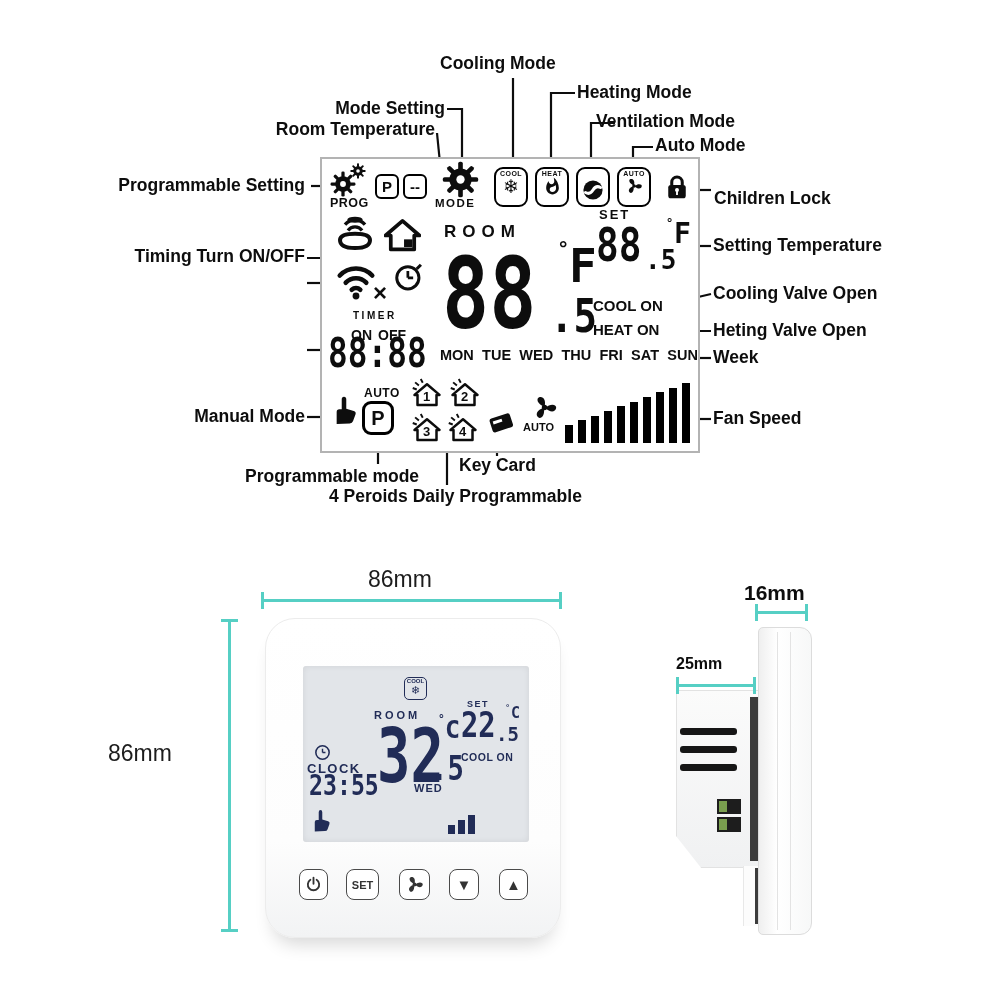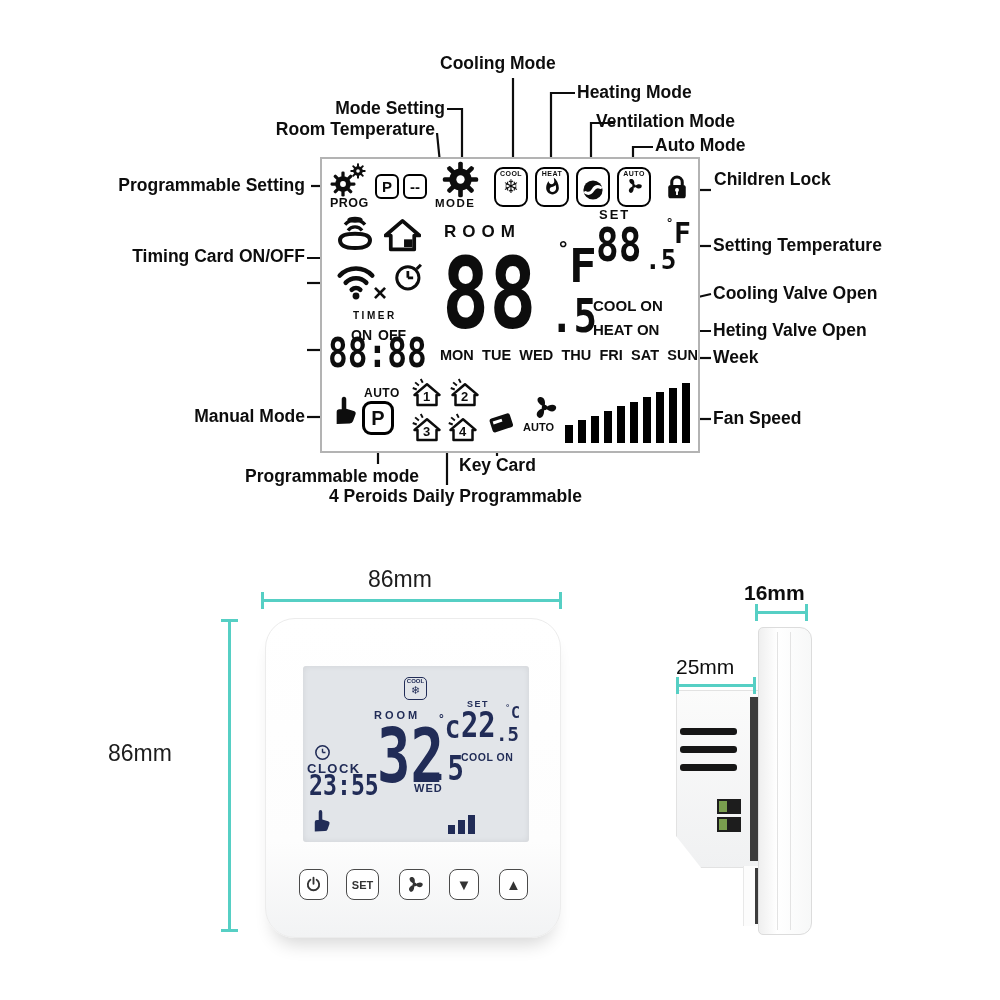--- a/index.html
+++ b/index.html
@@ -140,23 +140,23 @@
     </g>
   </svg>
 
   <div class="lbl" style="left:440px;top:53px">Cooling Mode</div>
   <div class="lbl" style="left:577px;top:82px">Heating Mode</div>
   <div class="lbl" style="left:596px;top:111px">Ventilation Mode</div>
   <div class="lbl" style="left:655px;top:135px">Auto Mode</div>
   <div class="lbl r" style="left:300px;top:98px;width:145px">Mode Setting</div>
   <div class="lbl r" style="left:255px;top:119px;width:180px">Room Temperature</div>
   <div class="lbl r" style="left:95px;top:175px;width:210px">Programmable Setting</div>
-  <div class="lbl" style="left:714px;top:169px">Children Lock</div>
+  <div class="lbl" style="left:714px;top:188px">Children Lock</div>
   <div class="lbl" style="left:713px;top:235px">Setting Temperature</div>
-  <div class="lbl r" style="left:95px;top:246px;width:210px">Timing Card ON/OFF</div>
+  <div class="lbl r" style="left:95px;top:246px;width:210px">Timing Turn ON/OFF</div>
   <div class="lbl r" style="left:95px;top:406px;width:210px">Manual Mode</div>
   <div class="lbl" style="left:713px;top:283px">Cooling Valve Open</div>
   <div class="lbl" style="left:713px;top:320px">Heting Valve Open</div>
   <div class="lbl" style="left:713px;top:347px">Week</div>
   <div class="lbl" style="left:713px;top:408px">Fan Speed</div>
   <div class="lbl" style="left:245px;top:466px">Programmable mode</div>
   <div class="lbl" style="left:459px;top:455px">Key Card</div>
   <div class="lbl" style="left:329px;top:486px">4 Peroids Daily Programmable</div>
 
   <div class="abs" style="left:320px;top:157px;width:380px;height:296px;border:2px solid #b3b3b3;background:#fff;box-sizing:border-box;">
@@ -393,16 +393,16 @@
     </div>
 
     <div class="abs teal" style="left:106px;top:51px;width:52px;height:3px"></div>
     <div class="abs teal" style="left:105px;top:44px;width:3px;height:17px"></div>
     <div class="abs teal" style="left:155px;top:44px;width:3px;height:17px"></div>
     <div class="abs" style="left:94px;top:21px;font-size:21px;font-weight:bold">16mm</div>
 
     <div class="abs teal" style="left:27px;top:124px;width:78px;height:3px"></div>
     <div class="abs teal" style="left:26px;top:117px;width:3px;height:17px"></div>
     <div class="abs teal" style="left:103px;top:117px;width:3px;height:17px"></div>
-    <div class="abs" style="left:26px;top:95px;font-size:21px;font-weight:normal">25mm</div>
+    <div class="abs" style="left:26px;top:95px;font-size:16px;font-weight:bold">25mm</div>
   </div>
 
 </div>
 
 </body></html>

